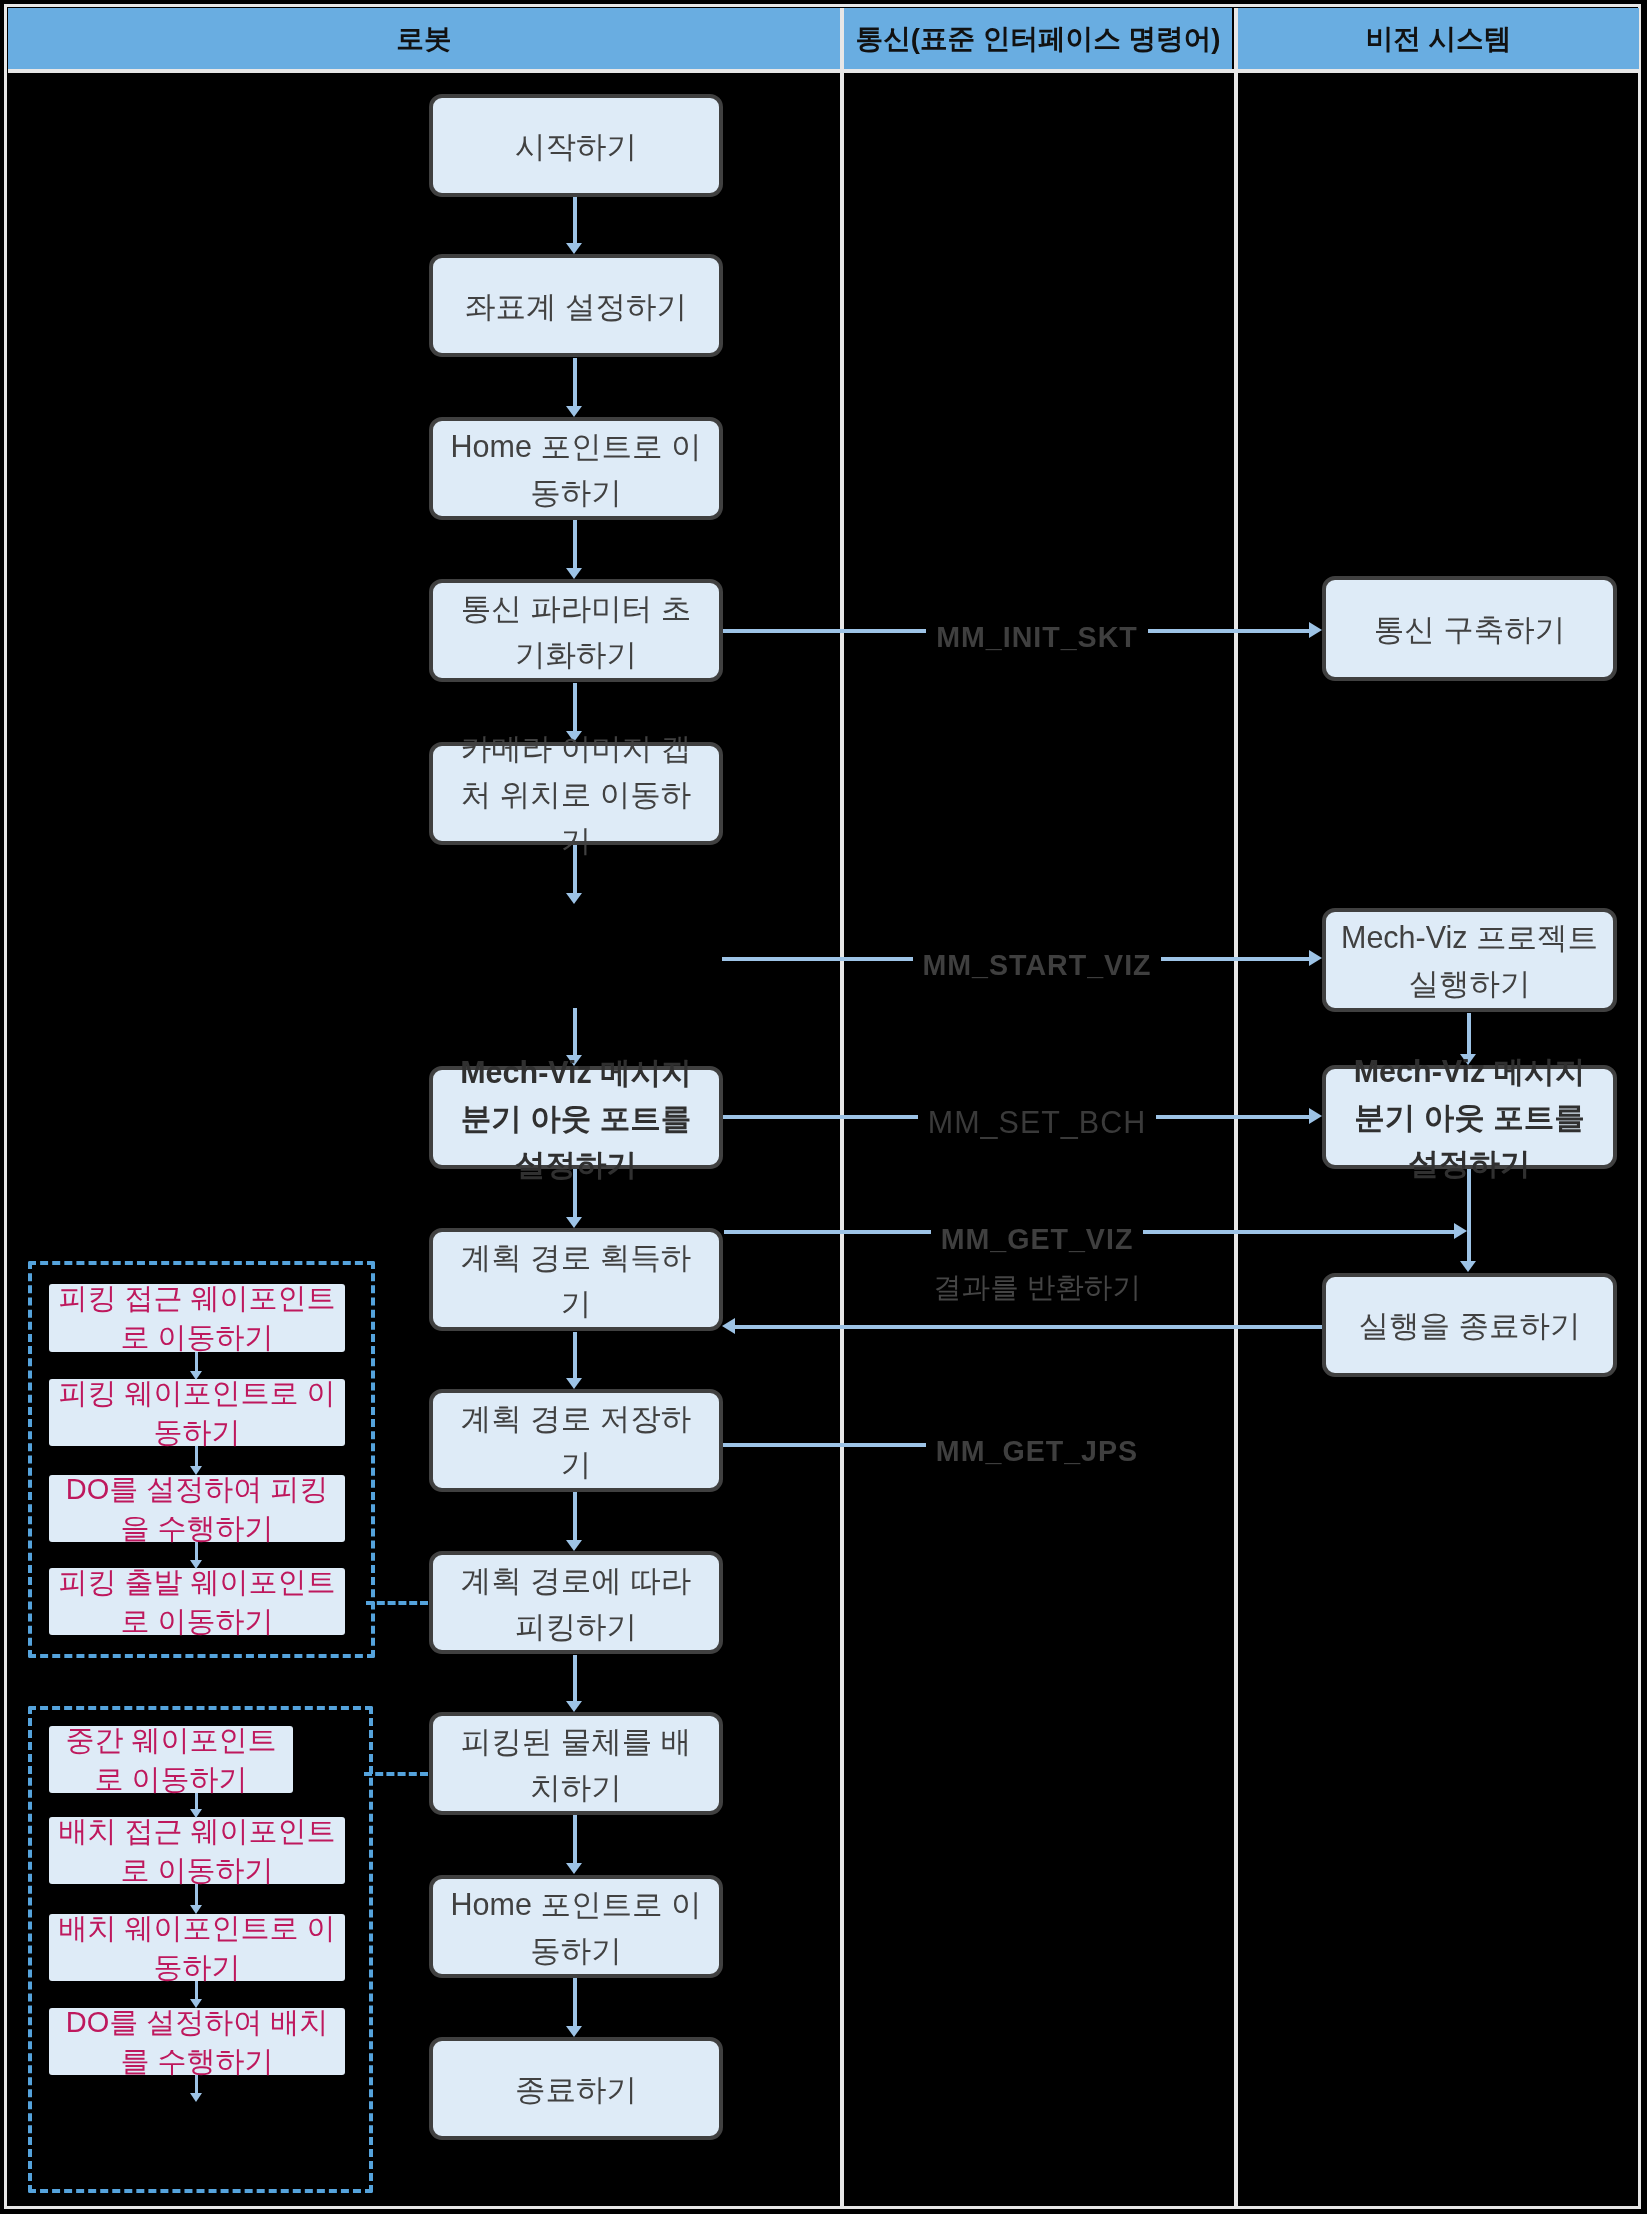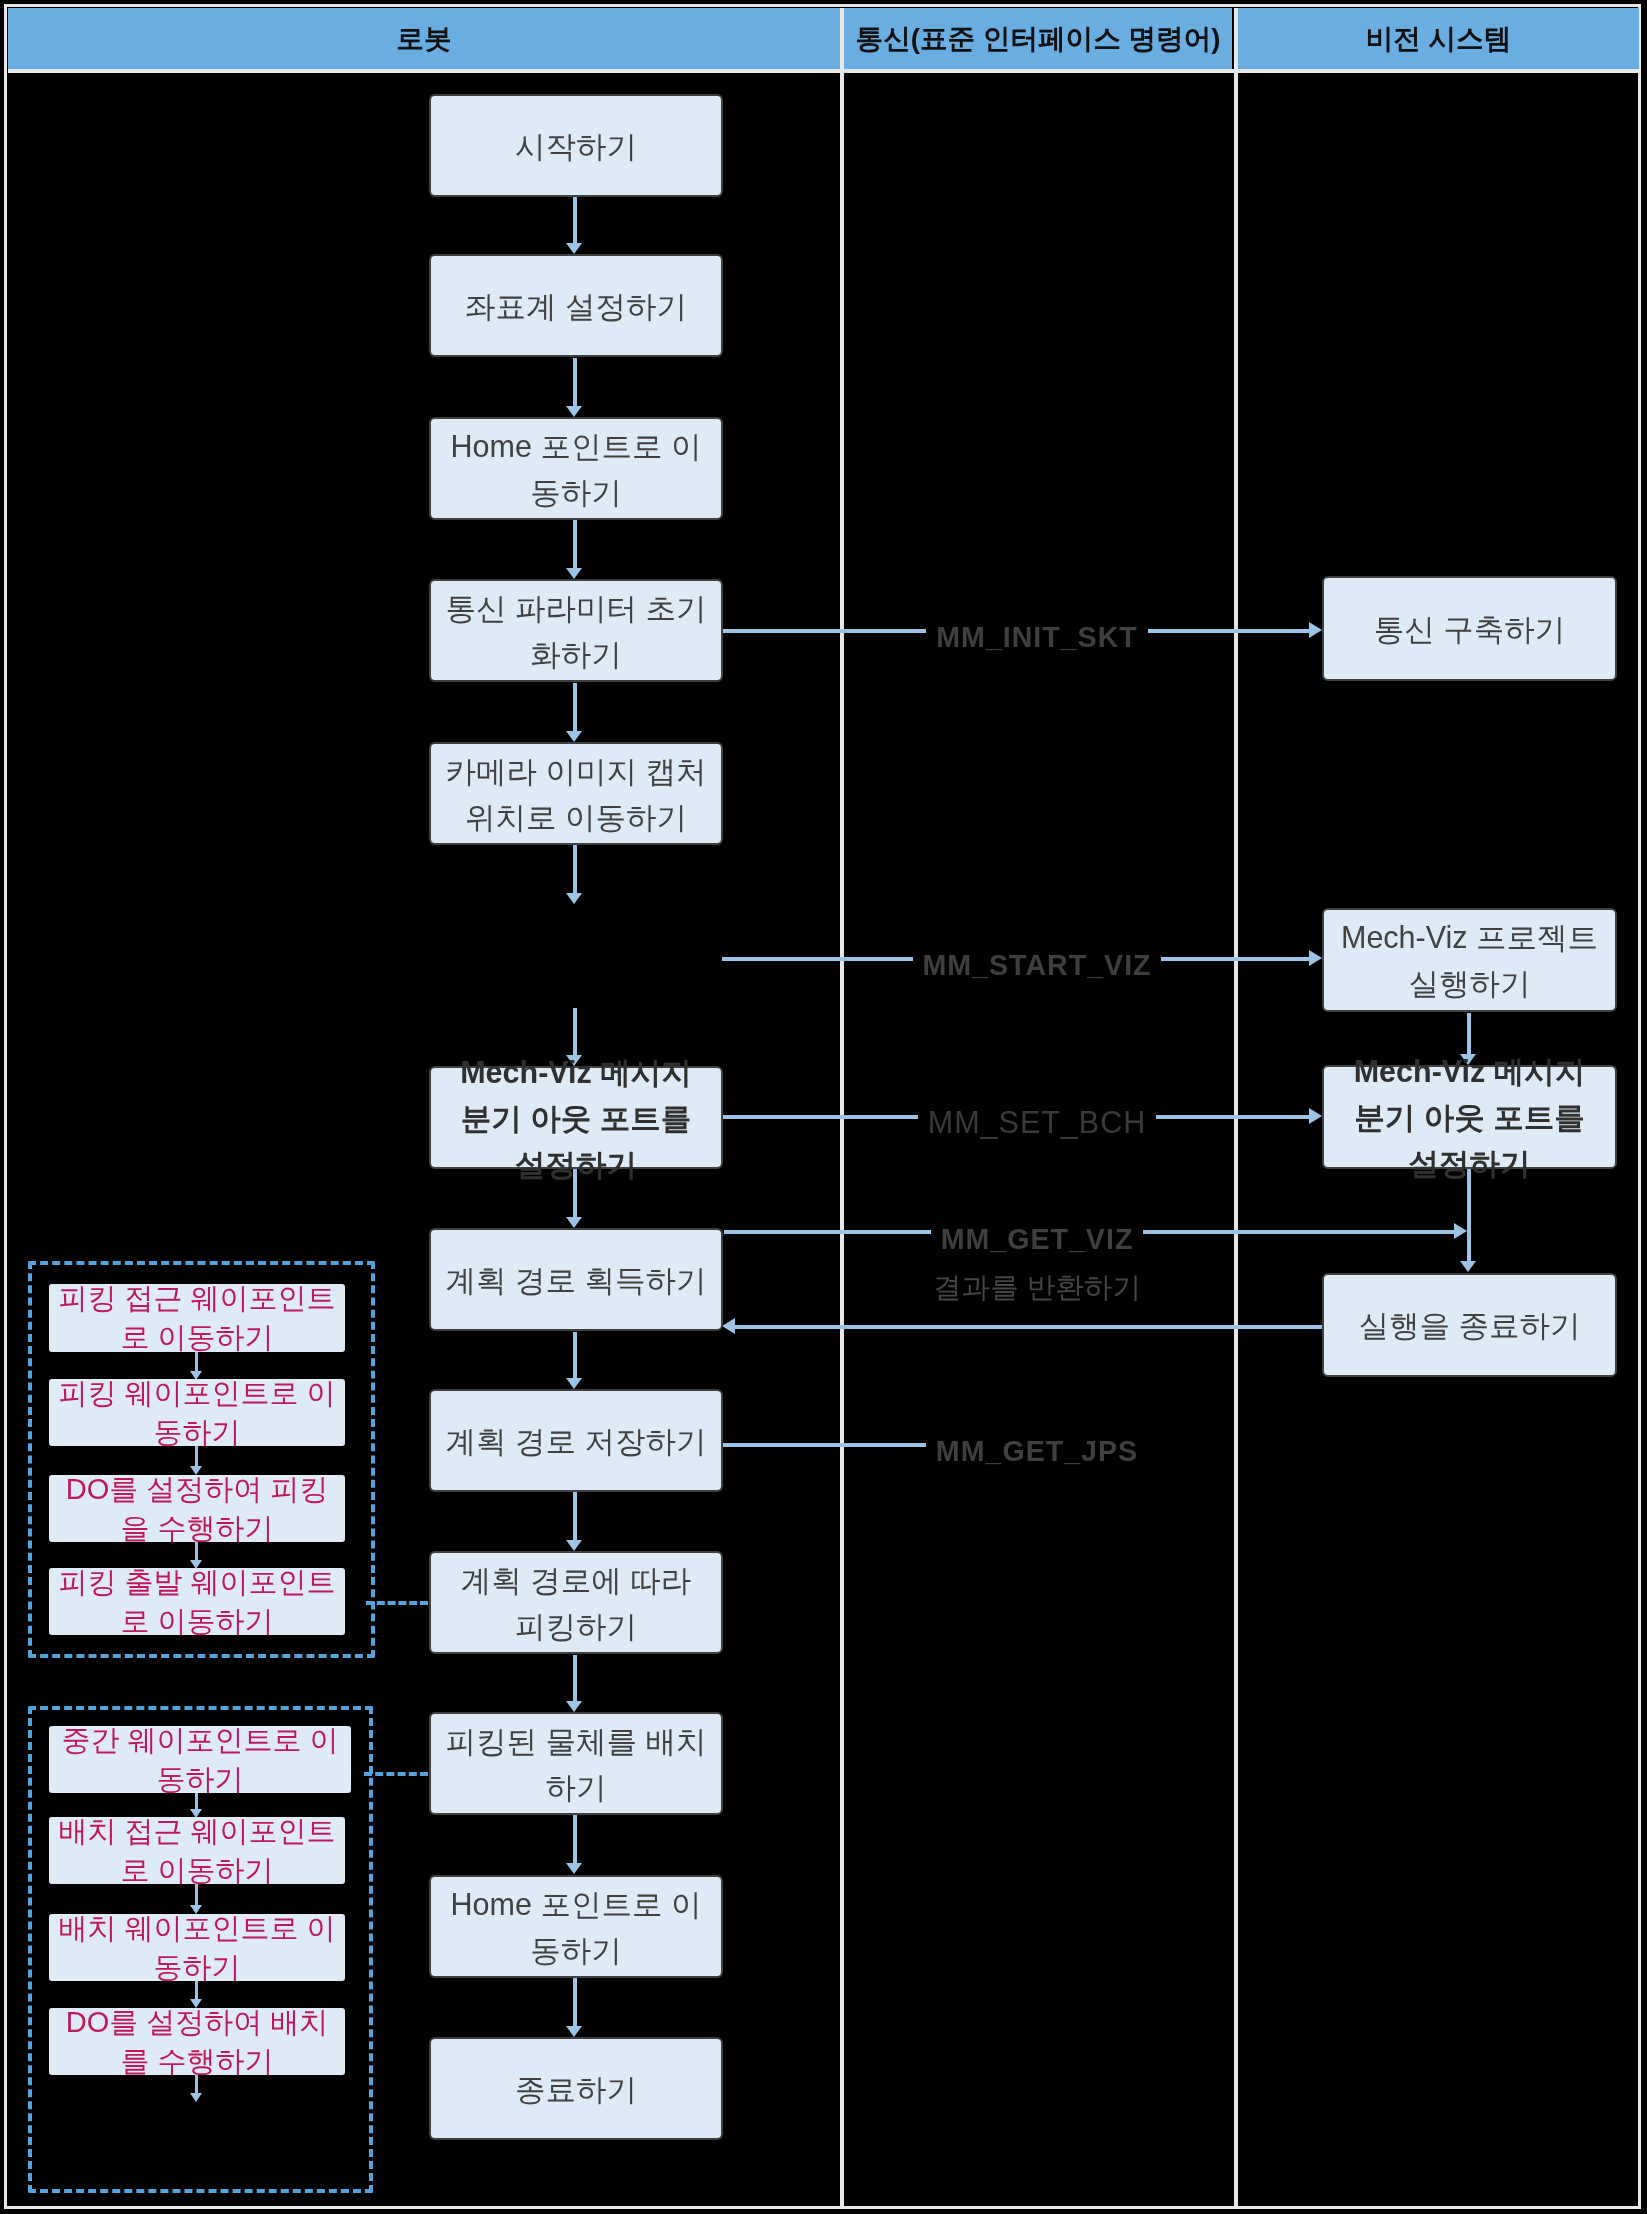--- a/index.html
+++ b/index.html
@@ -9,21 +9,21 @@
   }
   .frame{position:absolute;left:3.9px;top:3.9px;width:1631px;height:2199px;border:3.9px solid #E7E7E7;}
   .divider-v{position:absolute;top:7.9px;bottom:7.9px;width:3.9px;background:#E7E7E7;}
   .divider-h{position:absolute;left:7.9px;width:1631px;height:3.9px;background:#E7E7E7;top:69px;}
   .hcell{
     position:absolute;top:7.9px;height:61px;background:#69ADE1;
     display:flex;align-items:center;justify-content:center;
     font-size:27.6px;font-weight:700;color:#111;
   }
   .box{
-    position:absolute;background:#DEEBF7;border:2px solid #404040;border-radius:6px;
+    position:absolute;background:#DEEBF7;border:4px solid #404040;border-radius:13px;
     display:flex;align-items:center;justify-content:center;text-align:center;
     font-size:30.5px;line-height:46px;color:#414141;padding:0 13.8px;box-sizing:border-box;
   }
   .box.bold{font-weight:700;color:#303030;}
   .box.inner{
     font-size:29px;line-height:39px;border-radius:3px;border:none;padding:0 3.9px;color:#be185d;
   }
   .varrow{position:absolute;width:17.7px;}
   .varrow .shaft{position:absolute;left:6.9px;width:3.9px;top:0;bottom:10.8px;background:#9DC3E6;}
   .varrow .head{position:absolute;left:0;bottom:0;width:0;height:0;
@@ -240,21 +240,21 @@
       <div class="shaft"></div>
       <div class="head"></div>
     </div>
   <div class="varrow sm" style="left:190px;top:1542px;height:26.6px">
       <div class="shaft"></div>
       <div class="head"></div>
     </div>
 
   <div class="dash-group" style="left:27.6px;top:1706px;width:337px;height:479px"></div>
   <div class="dash-conn" style="left:364px;top:1772px;width:64px"></div>
-  <div class="box inner" style="left:49px;top:1726px;width:302px;height:67px">
+  <div class="box inner" style="left:49px;top:1726px;width:244px;height:67px">
       <span>중간 웨이포인트로 이동하기</span>
     </div>
   <div class="box inner" style="left:49px;top:1817px;width:296px;height:67px">
       <span>배치 접근 웨이포인트로 이동하기</span>
     </div>
   <div class="box inner" style="left:49px;top:1914px;width:296px;height:67px">
       <span>배치 웨이포인트로 이동하기</span>
     </div>
   <div class="box inner" style="left:49px;top:2008px;width:296px;height:67px">
       <span>DO를 설정하여 배치를 수행하기</span>

